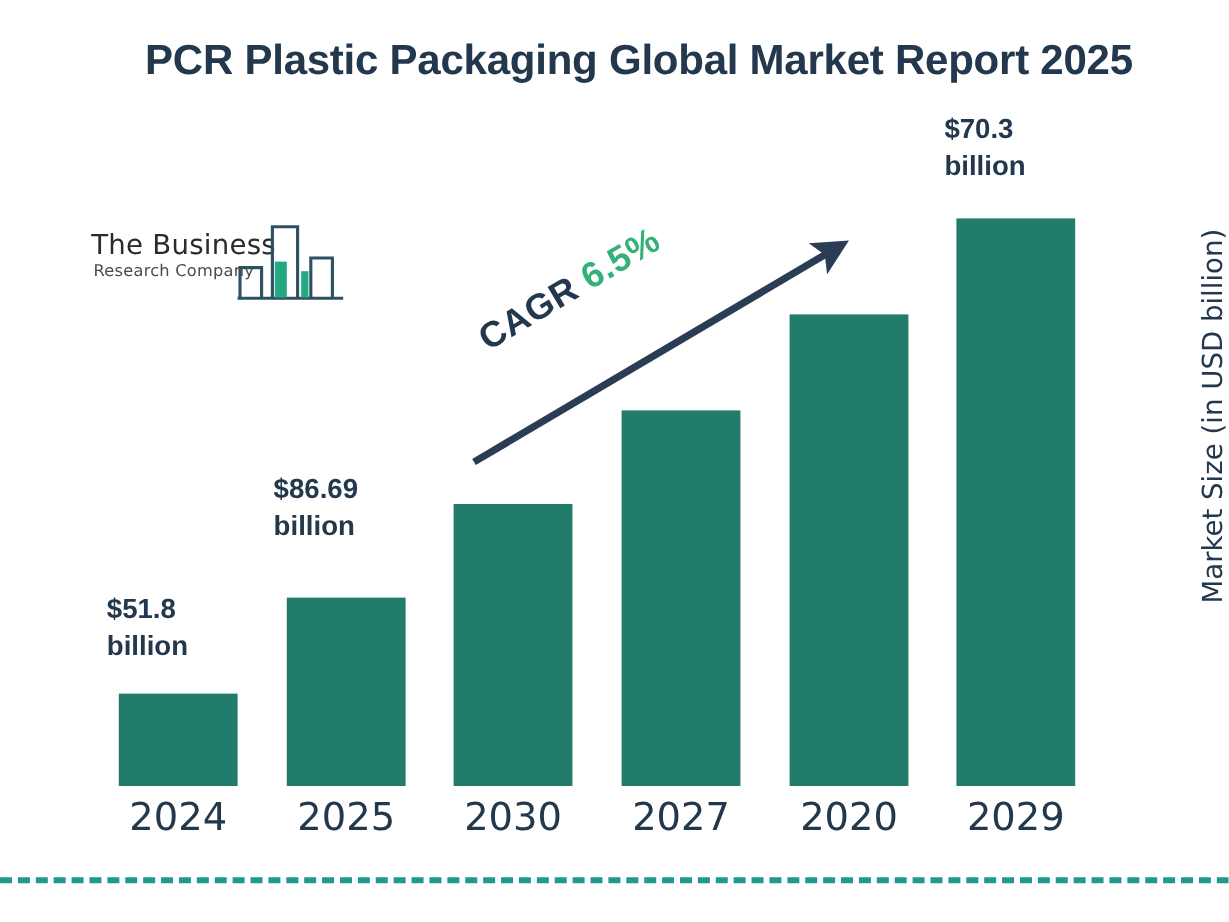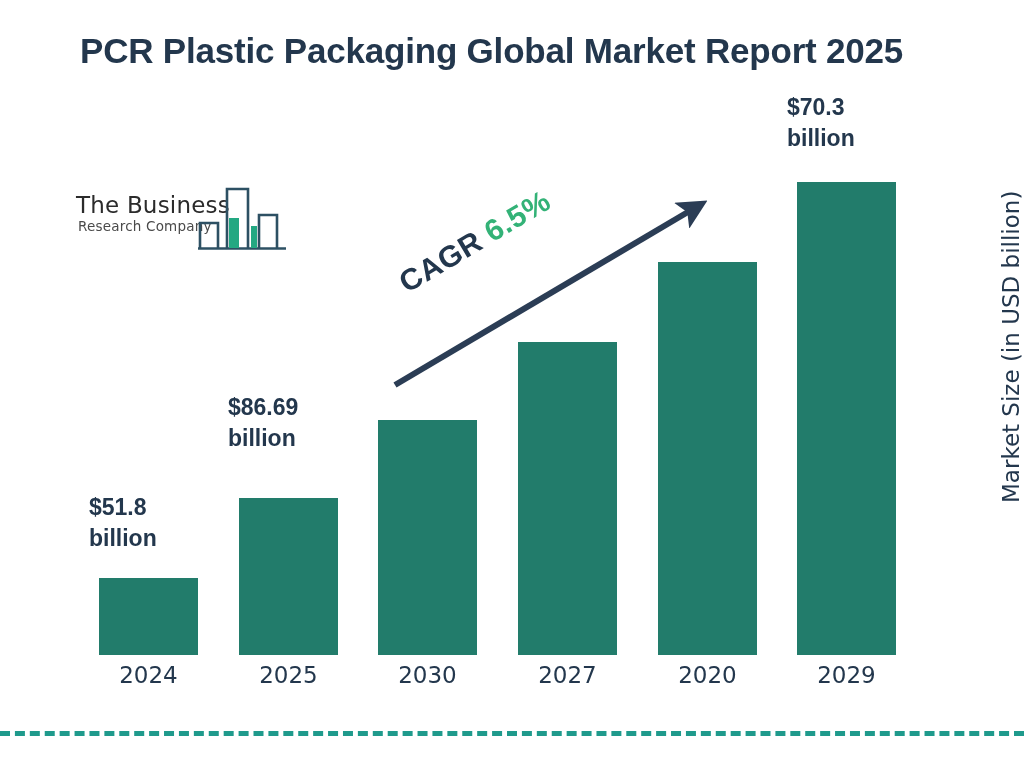--- a/index.html
+++ b/index.html
@@ -17,21 +17,21 @@
     background: #ffffff;
     overflow: hidden;
   }
 
   
   #chart-title {
     position: absolute;
     left: 80px;
     top: 28px;
     width: 864px;
-    text-align: left;
+    text-align: right;
     font-size: 35px;
     font-weight: bold;
     line-height: 1.32;
     color: #23374d;
     letter-spacing: -0.2px;
   }
 
   
   #logo {
     position: absolute;
@@ -83,21 +83,21 @@
     position: absolute;
     font-size: 23px;
     font-weight: bold;
     color: #23374d;
     text-align: left;
     line-height: 1.33;
     white-space: pre-line;
   }
   .tick-label {
     position: absolute;
-    font-size: 23px;
+    font-size: 32px;
     color: #23374d;
     text-align: center;
     font-family: "DejaVu Sans", sans-serif;
   }
 
   
   #cagr-arrow {
     position: absolute;
     left: 380px;
     top: 185px;

